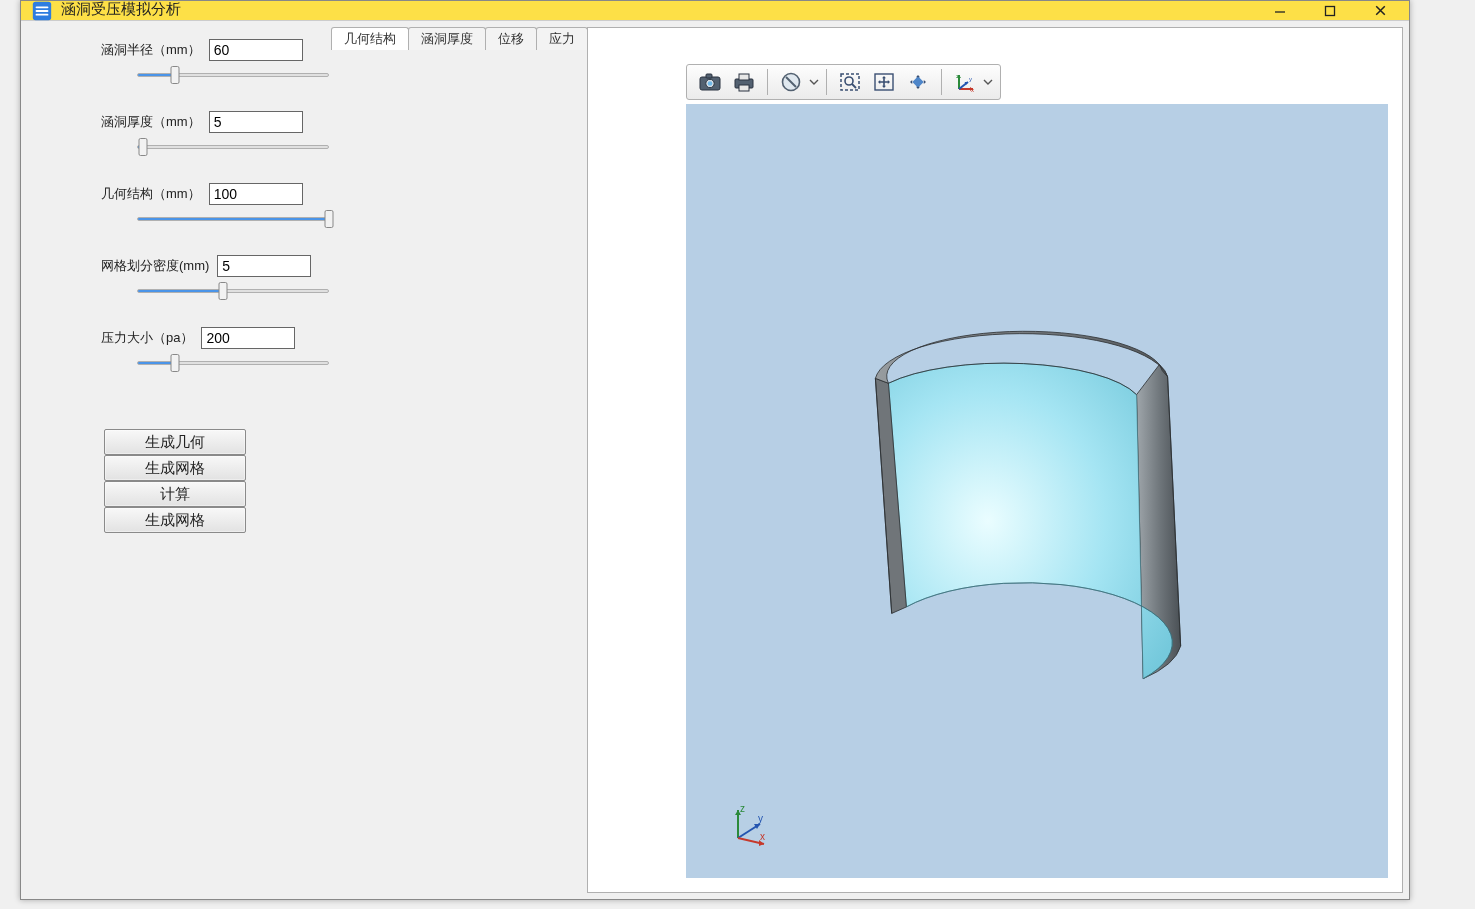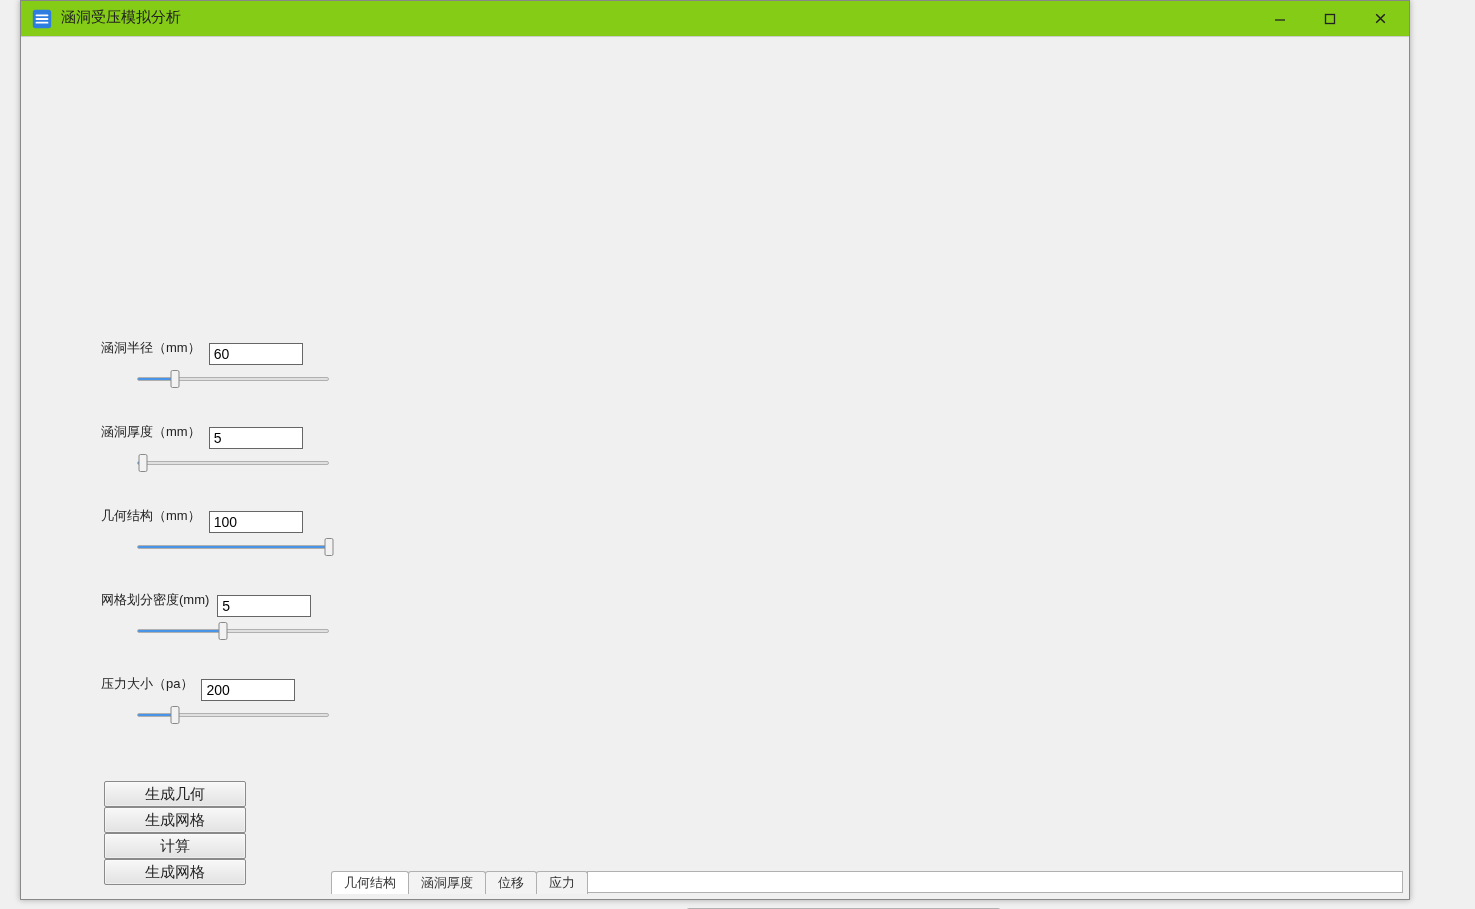--- a/index.html
+++ b/index.html
@@ -11,39 +11,38 @@
   }
   .window-frame {
     position: absolute; left: 20px; top: 0;
     width: 1390px; height: 900px;
     background: #f0f0f0;
     border: 1px solid #888;
     display: flex; flex-direction: column;
     box-shadow: 0 0 6px rgba(0,0,0,0.3);
   }
   .titlebar {
-    height: 36px; display: flex; align-items: center;
+    height: 20px; display: flex; align-items: center;
     padding: 0 4px;
-    background: #84cc16;
+    background: #fde047;
     border-bottom: 1px solid #ccc;
   }
   .titlebar .app-icon { width: 22px; height: 22px; margin: 0 8px 0 6px; }
   .titlebar .title { flex: 1; font-size: 15px; color: #222; margin-top:-2px;}
   .titlebar .win-controls {
     display: flex; gap: 0;
   }
   .titlebar .win-btn {
     width: 50px; height: 36px;
     display: flex; align-items: center; justify-content: center;
     color: #222;
   }
   .window-body {
     flex: 1; display: flex;
     padding: 6px;
-    align-items: flex-end;
   }
   .side-panel {
     width: 300px;
     display: flex; flex-direction: column;
     padding: 12px 8px 8px 4px;
   }
   .param-group {
     display: flex; flex-direction: column;
     margin-bottom: 28px;
     padding-left: 70px;
@@ -54,21 +53,20 @@
   .param-label {
     font-size: 13px; color: #222;
   }
   .param-input {
     width: 94px; height: 22px;
     border: 1px solid #666;
     background: #fff;
     font-size: 14px;
     padding: 0 4px;
     font-family: inherit;
-    margin-top: 12px;
   }
   .param-slider {
     margin-top: 6px;
     width: 192px;
     height: 16px;
     position: relative;
     display: flex; align-items: center;
     margin-left: 36px;
   }
   .slider-track {

